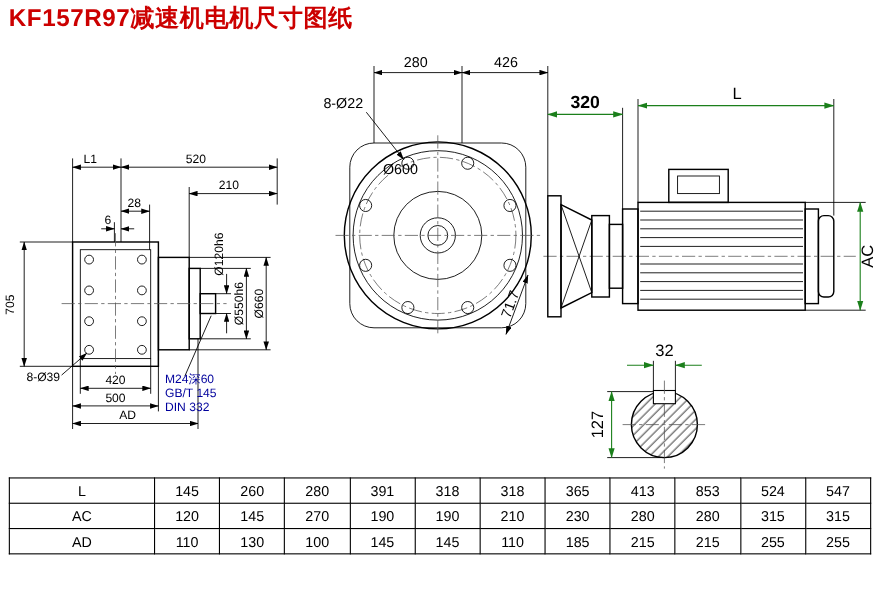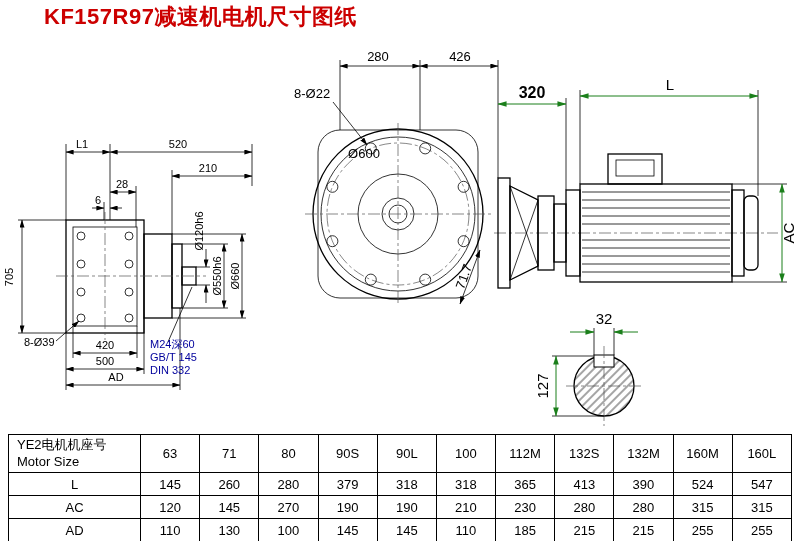--- a/index.html
+++ b/index.html
@@ -1,19 +1,19 @@
 <!DOCTYPE html>
 <html><head>
 <meta charset="utf-8">
 <style>
   * { margin:0; padding:0; box-sizing:border-box; }
   html,body { background:#fff; }
   body { width:800px; height:541px; font-family:"Liberation Sans",sans-serif; color:#000; }
   .page { position:relative; width:800px; height:541px; background:#fff; overflow:hidden; }
-  .title { position:absolute; left:8px; top:2px; font-size:22px; font-weight:bold; color:#cc0000; letter-spacing:0.5px;margin-left:36px; }
+  .title { position:absolute; left:8px; top:2px; font-size:22px; font-weight:bold; color:#cc0000; letter-spacing:0.5px; }
   .logo { position:absolute; left:58px; top:54px; width:78px; height:26px; border:2px solid #333;
           color:#00008b; font-family:"Liberation Serif",serif; font-weight:bold; font-size:16px;
           text-align:center; line-height:22px; background:#fdfdfd; }
   svg.drawing { position:absolute; left:0; top:28px; }
 
   
   .o  { fill:none; stroke:#000; stroke-width:1.3; }
   .o2 { fill:none; stroke:#000; stroke-width:0.8; }
   .d  { fill:none; stroke:#000; stroke-width:0.8; }
   .dg { fill:none; stroke:#1b7f1b; stroke-width:1; }
@@ -243,48 +243,31 @@
         <col>
         <col>
         <col>
         <col>
         <col>
         <col>
         <col>
         <col>
     </colgroup>
     <tbody>
-        <tr class="hd">
-      <th class="lbl">
-        <span>YE2电机机座号</span><br>
-        <span>Motor Size</span>
-      </th>
-      <th>63</th>
-      <th>71</th>
-      <th>80</th>
-      <th>90S</th>
-      <th>90L</th>
-      <th>100</th>
-      <th>112M</th>
-      <th>132S</th>
-      <th>132M</th>
-      <th>160M</th>
-      <th>160L</th>
-    </tr>
     <tr>
       <td>L</td>
       <td>145</td>
       <td>260</td>
       <td>280</td>
-      <td>379</td>
+      <td>391</td>
       <td>318</td>
       <td>318</td>
       <td>365</td>
       <td>413</td>
-      <td>390</td>
+      <td>853</td>
       <td>524</td>
       <td>547</td>
     </tr>
     <tr>
       <td>AC</td>
       <td>120</td>
       <td>145</td>
       <td>270</td>
       <td>190</td>
       <td>190</td>

